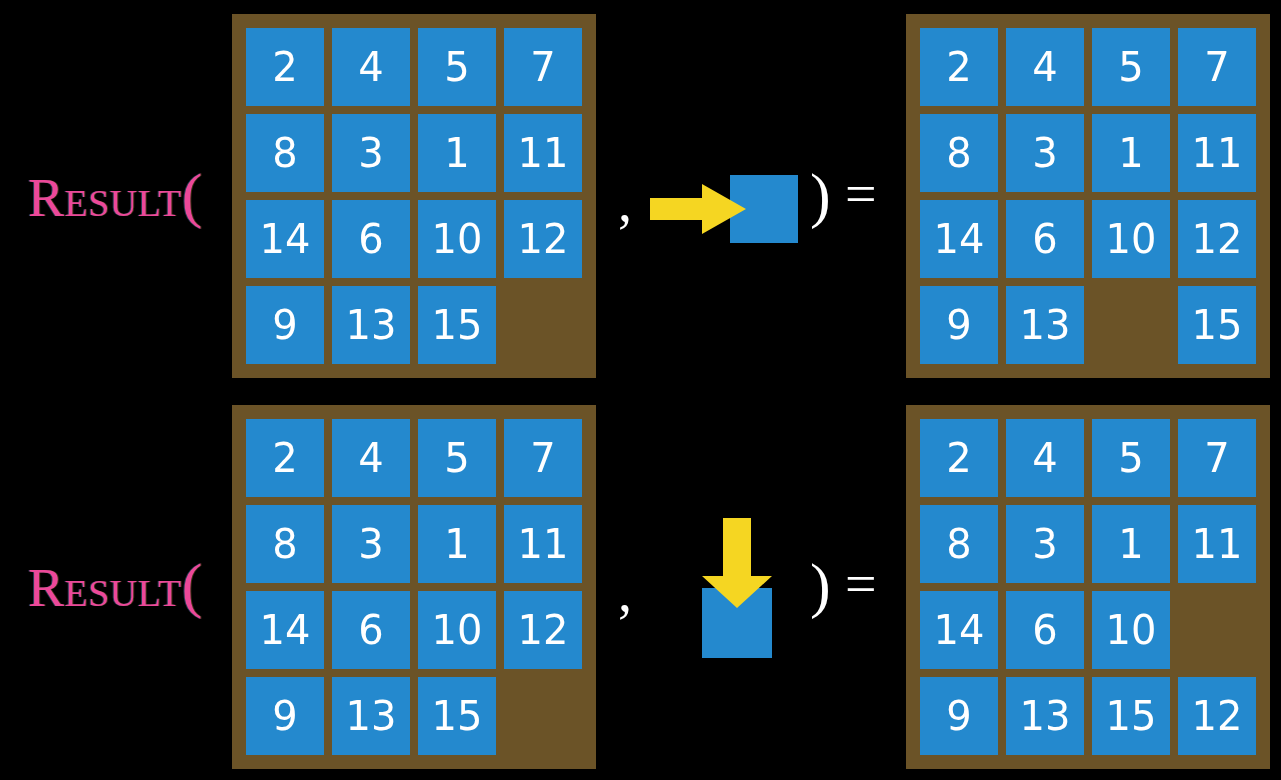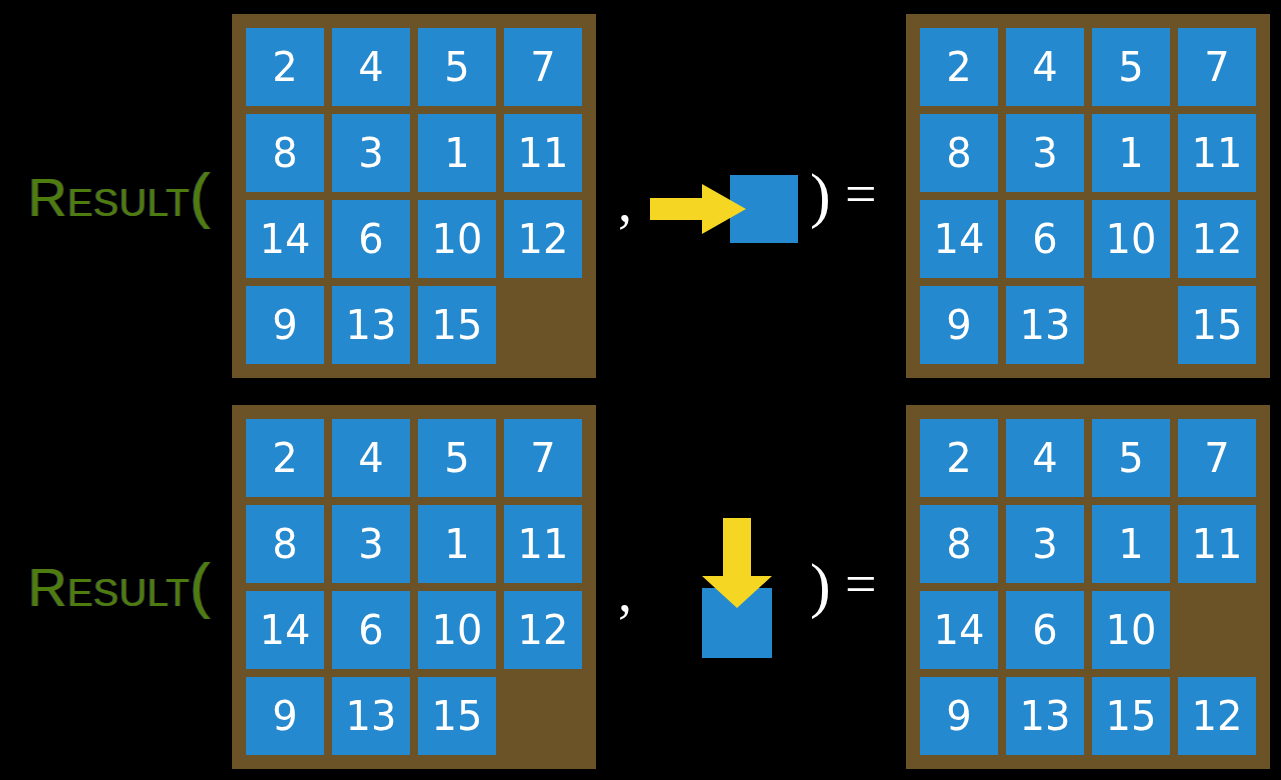--- a/index.html
+++ b/index.html
@@ -31,26 +31,26 @@
   }
   .eq-row.row-1 { top: 0px; }
   .eq-row.row-2 { top: 390px; }
 
   
   .result-label {
     position: absolute;
     left: 28px;
     top: 50%;
     transform: translateY(-50%);
-    font-family: Liberation Sans, sans-serif;
+    font-family: Liberation Serif, serif;
     font-variant: small-caps;
     font-size: 54px;
     line-height: 1;
     letter-spacing: 0.5px;
-    color: #4d7c0f;
+    color: #ec4899;
     white-space: nowrap;
     text-shadow: 1px 0 0 rgba(120,90,40,0.55), -1px 0 0 rgba(90,130,190,0.45);
   }
   .result-label .paren {
     font-variant: normal;
     font-size: 62px;
   }
 
   
   .glyph {

